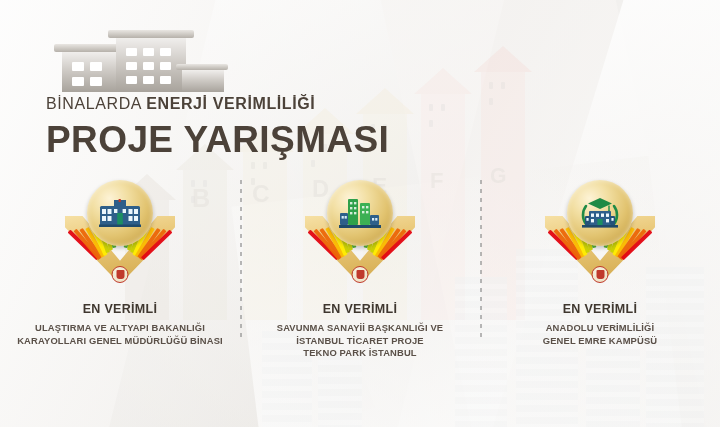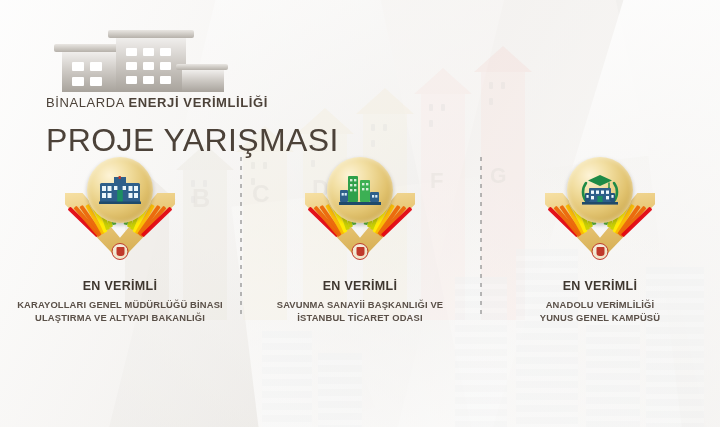--- a/index.html
+++ b/index.html
@@ -50,28 +50,28 @@
                 position:absolute; border-radius:1px; }
 
   
   .hdr-bld { position:absolute; left:46px; top:24px; width:190px; height:66px; }
   .hb { position:absolute; background:linear-gradient(180deg,#f0eeec 0%,#cfcbc6 45%,#a8a39c 100%); }
   .hb-cap { position:absolute; background:linear-gradient(180deg,#e9e6e2,#b6b1aa); border-radius:2px; }
   .hb-win { position:absolute; background:#ffffff; border-radius:1px; }
 
   
   .title-wrap { position:absolute; left:46px; top:96px; }
-  .t1 { font-size:13px; letter-spacing:.6px; color:#4c4239; line-height:1; white-space:nowrap; }
+  .t1 { font-size:16px; letter-spacing:.6px; color:#4c4239; line-height:1; white-space:nowrap; }
   .t1 .light { font-weight:400; }
   .t1 .bold  { font-weight:700; }
-  .t2 { font-size:32px; font-weight:400; letter-spacing:.4px; color:#4c4239;
-        line-height:1; margin-top:15px; white-space:nowrap; }
-
-  
-  .cols { position:absolute; left:0; top:157px; width:720px; height:230px; display:flex; }
+  .t2 { font-size:37px; font-weight:700; letter-spacing:.4px; color:#4c4239;
+        line-height:1; margin-top:9px; white-space:nowrap; }
+
+  
+  .cols { position:absolute; left:0; top:180px; width:720px; height:230px; display:flex; }
   .col { flex:1; position:relative; display:flex; flex-direction:column; align-items:center; }
 
   .divider { position:absolute; top:0; width:2px; height:162px;
              background-image:linear-gradient(#8d8d8d 50%, transparent 0);
              background-size:2px 9px; opacity:.62; }
   .div-a { left:240px; }
   .div-b { left:480px; }
 
   
   .medal { position:relative; width:126px; height:112px; }
@@ -268,22 +268,22 @@
               <rect x="15" y="10" width="3.4" height="4"></rect>
                 <rect x="23.6" y="10" width="3.4" height="4"></rect>
             </g>
             <rect x="18.2" y="14" width="5.6" height="13" fill="#1c8f62"></rect>
             <rect x="0" y="25.5" width="42" height="2.5" fill="#1f4a6b"></rect>
           </svg>
         </div>
       </div>
       <div class="lbl-top">EN VERİMLİ</div>
       <div class="sub">
+        <div>ULAŞTIRMA VE ALTYAPI BAKANLIĞI</div>
         <div>KARAYOLLARI GENEL MÜDÜRLÜĞÜ BİNASI</div>
-        <div>ULAŞTIRMA VE ALTYAPI BAKANLIĞI</div>
       </div>
     </div>
 
     <div class="col">
       <div class="medal">
         <div class="fan">
           <div class="fanbg"></div>
           <div class="bar" style="left: 10px; top: 15px; height: 40px; background: rgb(227, 6, 19); transform: rotate(-45.9deg); opacity: 0.95;"></div>
             <div class="bar" style="left: 16px; top: 13.9412px; height: 37.6471px; background: rgb(236, 102, 8); transform: rotate(-40.5deg); opacity: 0.95;"></div>
             <div class="bar" style="left: 22px; top: 12.8824px; height: 35.2941px; background: rgb(236, 102, 8); transform: rotate(-35.1deg); opacity: 0.95;"></div>
@@ -330,21 +330,22 @@
               <rect x="33" y="21" width="2.2" height="2.6"></rect>
                 <rect x="36.2" y="21" width="2.2" height="2.6"></rect>
             </g>
             <rect x="0" y="28" width="42" height="3" fill="#1f4a6b"></rect>
           </svg>
         </div>
       </div>
       <div class="lbl-top">EN VERİMLİ</div>
       <div class="sub">
         <div>SAVUNMA SANAYİİ BAŞKANLIĞI VE</div>
-        <div>İSTANBUL TİCARET ODASI</div>
+        <div>İSTANBUL TİCARET PROJE</div>
+        <div>TEKNO PARK İSTANBUL</div>
       </div>
     </div>
 
     <div class="col">
       <div class="medal">
         <div class="fan">
           <div class="fanbg"></div>
           <div class="bar" style="left: 10px; top: 15px; height: 40px; background: rgb(227, 6, 19); transform: rotate(-45.9deg); opacity: 0.95;"></div>
             <div class="bar" style="left: 16px; top: 13.9412px; height: 37.6471px; background: rgb(236, 102, 8); transform: rotate(-40.5deg); opacity: 0.95;"></div>
             <div class="bar" style="left: 22px; top: 12.8824px; height: 35.2941px; background: rgb(236, 102, 8); transform: rotate(-35.1deg); opacity: 0.95;"></div>
@@ -388,17 +389,17 @@
                 <rect x="33.4" y="22" width="2.2" height="2.8"></rect>
             </g>
             <rect x="19.4" y="23" width="5.2" height="6" fill="#1c8f62"></rect>
             <rect x="4" y="29" width="36" height="2.6" fill="#1f4a6b"></rect>
           </svg>
         </div>
       </div>
       <div class="lbl-top">EN VERİMLİ</div>
       <div class="sub">
         <div>ANADOLU VERİMLİLİĞİ</div>
-        <div>YUNUS GENEL KAMPÜSÜ</div>
+        <div>GENEL EMRE KAMPÜSÜ</div>
       </div>
     </div>
   </div>
 </div>
 
 </body></html>

